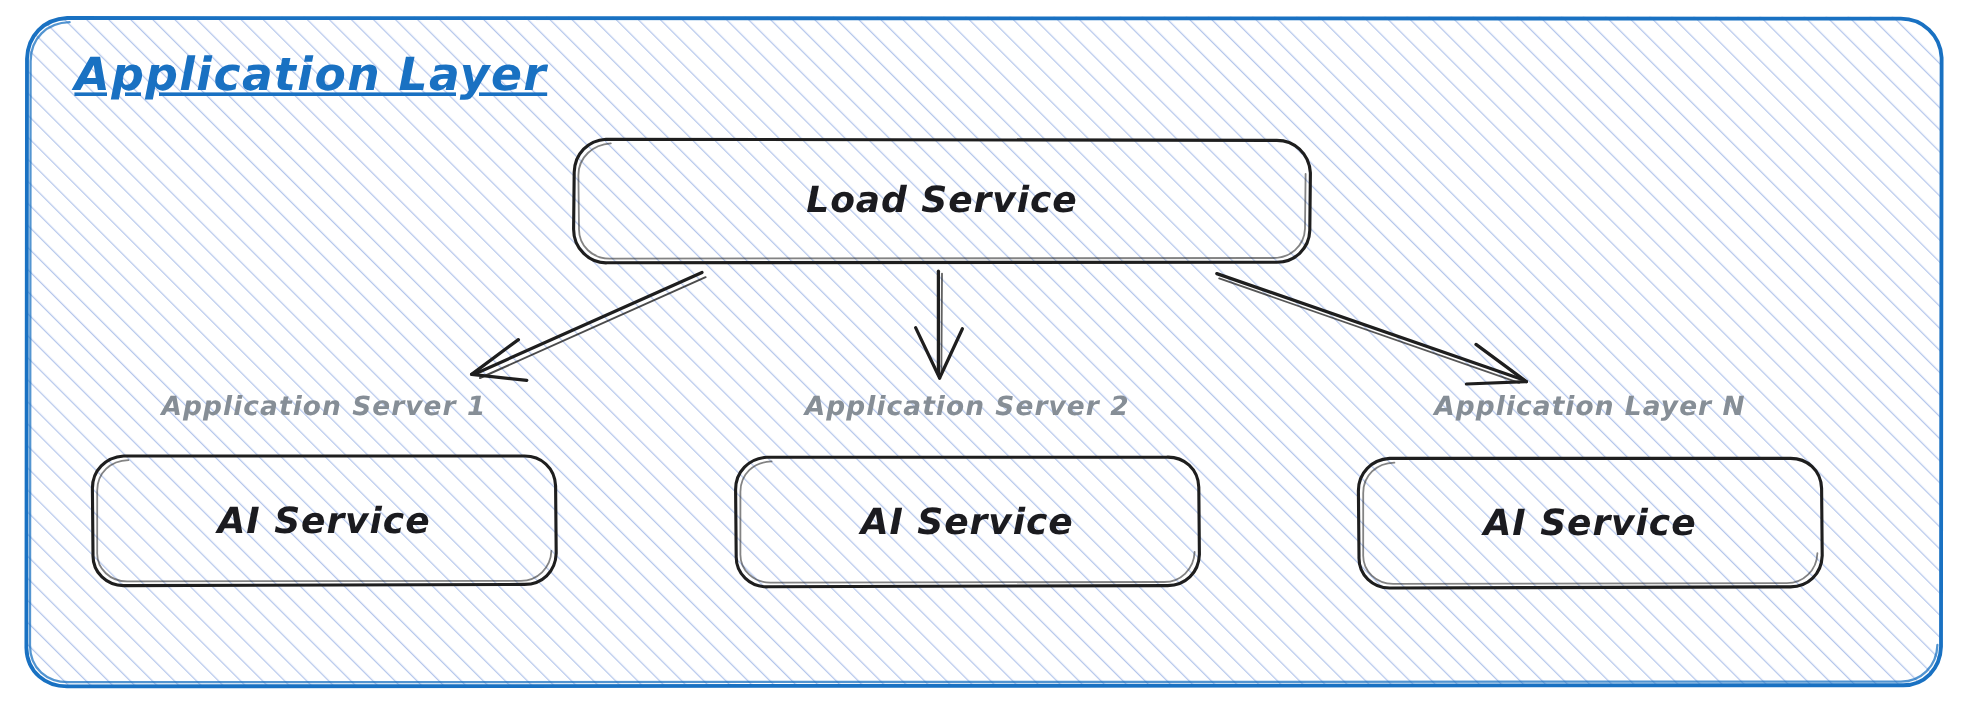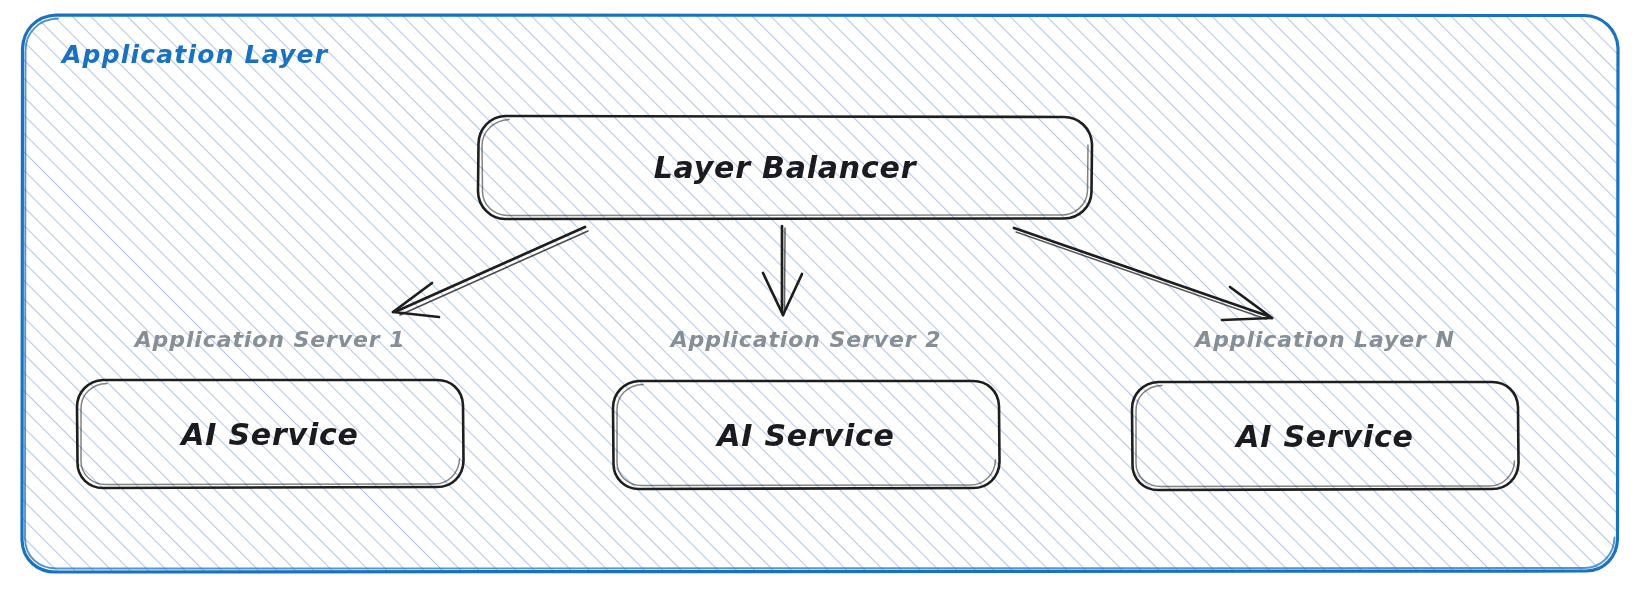--- a/index.html
+++ b/index.html
@@ -26,25 +26,26 @@
     width: 1640px;
     height: 592px;
   }
   .lbl {
     position: absolute;
     white-space: nowrap;
     font-family: "DejaVu Sans", sans-serif;
     pointer-events: none;
   }
   .group-title {
-    font-size: 25px;
+    font-size: 38px;
     font-style: italic;
     font-weight: 600;
     letter-spacing: 1.2px;
     color: #1971c2;
+    text-decoration: underline;
   }
   .node-title {
     font-size: 30px;
     font-style: italic;
     font-weight: 600;
     letter-spacing: 0.8px;
     color: #1b1b1f;
     text-align: center;
   }
   .server-caption {
@@ -121,21 +122,21 @@
     </g>
 
     <g>
       <path d="M1158,382 C1143,383 1132,394 1132,409 L1132.5,464 C1132,479 1144,490.5 1159,490 L1491,489 C1507,489.5 1518,478 1518.5,463 L1518,407 C1517.5,392 1506,381.5 1491,382 Z" fill="none" stroke="#1e1e1e" stroke-width="2.6" stroke-linecap="round" stroke-linejoin="round"></path>
       <path d="M1162,385.5 C1147,386 1136,396 1136,411 L1136,462 C1135.5,476 1147,487 1162,486.5 L1488,486 C1503,486.5 1514,475 1514.5,461" fill="none" stroke="#1e1e1e" stroke-width="1.5" stroke-linecap="round" stroke-linejoin="round" opacity="0.55"></path>
     </g>
   </svg>
 
   <div class="lbl group-title" style="left:62px; top:40px;">Application Layer</div>
 
-  <div class="lbl node-title center-box" style="left:478px; top:141px; width:614px; height:52px;">Layer Balancer</div>
+  <div class="lbl node-title center-box" style="left:478px; top:141px; width:614px; height:52px;">Load Service</div>
 
   <div class="lbl server-caption center-box" style="left:70px; top:324px; width:400px; height:30px;">Application Server 1</div>
   <div class="lbl node-title center-box" style="left:77px; top:408px; width:386px; height:52px;">AI Service</div>
 
   <div class="lbl server-caption center-box" style="left:606px; top:324px; width:400px; height:30px;">Application Server 2</div>
   <div class="lbl node-title center-box" style="left:613px; top:409px; width:386px; height:52px;">AI Service</div>
 
   <div class="lbl server-caption center-box" style="left:1125px; top:324px; width:400px; height:30px;">Application Layer N</div>
   <div class="lbl node-title center-box" style="left:1132px; top:410px; width:386px; height:52px;">AI Service</div>
 

